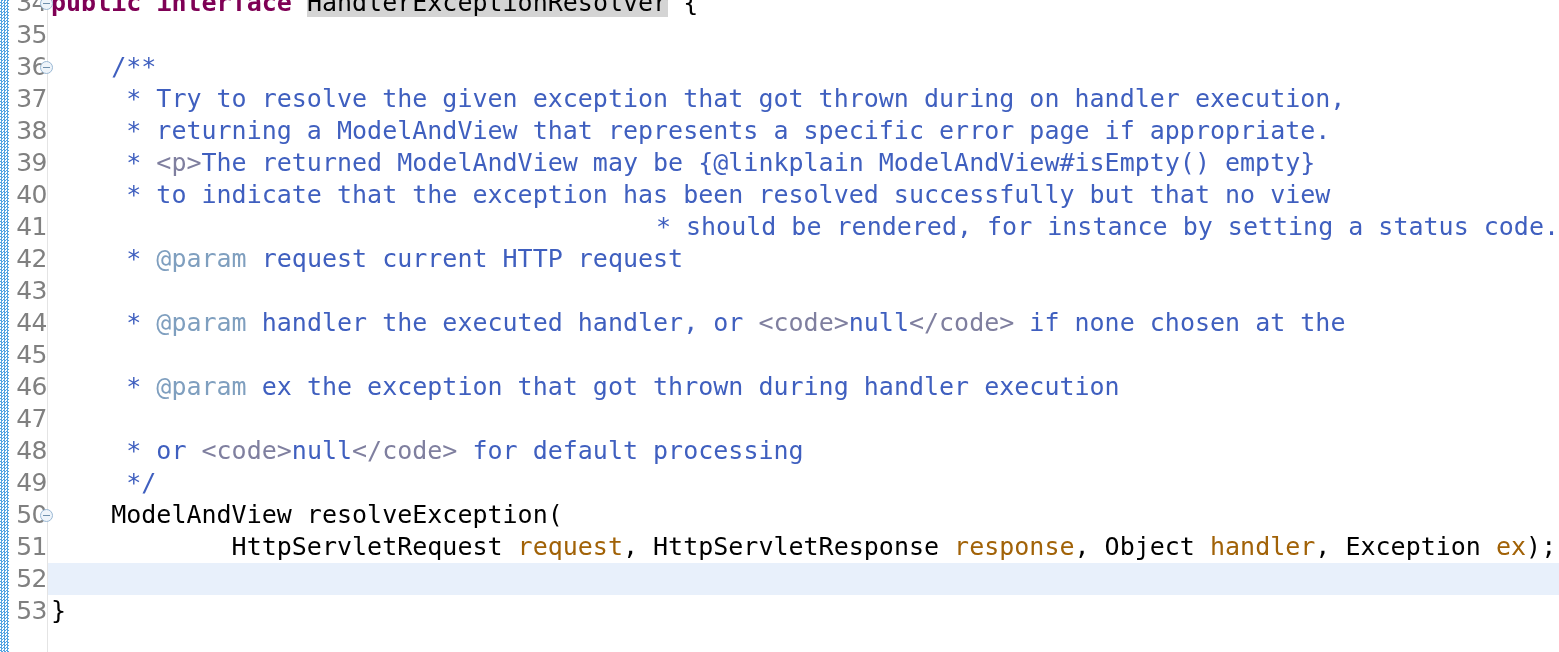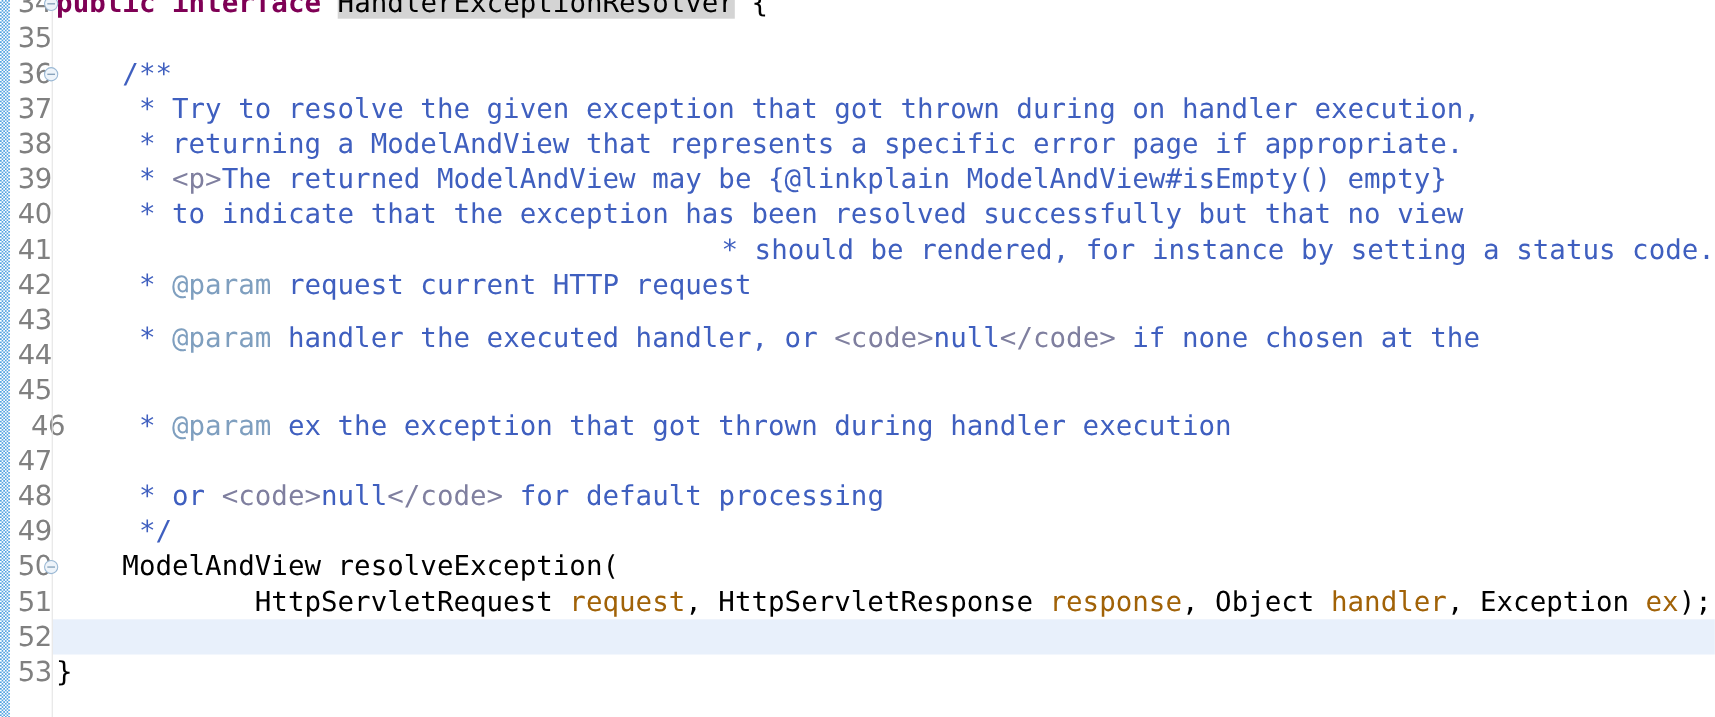--- a/index.html
+++ b/index.html
@@ -151,42 +151,42 @@
       <div class="gutter-row" style="top: 51px;">36</div>
       <div class="gutter-row" style="top: 83px;">37</div>
       <div class="gutter-row" style="top: 115px;">38</div>
       <div class="gutter-row" style="top: 147px;">39</div>
       <div class="gutter-row" style="top: 179px;">40</div>
       <div class="gutter-row" style="top: 211px;">41</div>
       <div class="gutter-row" style="top: 243px;">42</div>
       <div class="gutter-row" style="top: 275px;">43</div>
       <div class="gutter-row" style="top: 307px;">44</div>
       <div class="gutter-row" style="top: 339px;">45</div>
-      <div class="gutter-row" style="top: 371px; padding-left: 12px;">46</div>
+      <div class="gutter-row" style="top: 371px;">46</div>
       <div class="gutter-row" style="top: 403px;">47</div>
       <div class="gutter-row" style="top: 435px;">48</div>
       <div class="gutter-row" style="top: 467px;">49</div>
       <div class="gutter-row" style="top: 499px;">50</div>
       <div class="gutter-row" style="top: 531px;">51</div>
       <div class="gutter-row" style="top: 563px;">52</div>
       <div class="gutter-row" style="top: 595px;">53</div>
     </div>
   <div id="gutter-sep"></div>
 
   <div id="code-area">
       <div class="code-line" style="top: -13px;"><span class="txt"><span class="kw">public</span><span class="plain"> </span><span class="kw">interface</span><span class="plain"> </span><span class="plain occurrence">HandlerExceptionResolver</span><span class="plain"> {</span></span></div>
       <div class="code-line" style="top: 19px;"><span class="txt"></span></div>
       <div class="code-line" style="top: 51px;"><span class="txt"><span class="jdoc">    /**</span></span></div>
       <div class="code-line" style="top: 83px;"><span class="txt"><span class="jdoc">     * Try to resolve the given exception that got thrown during on handler execution,</span></span></div>
       <div class="code-line" style="top: 115px;"><span class="txt"><span class="jdoc">     * returning a ModelAndView that represents a specific error page if appropriate.</span></span></div>
       <div class="code-line" style="top: 147px;"><span class="txt"><span class="jdoc">     * </span><span class="jdoc-html">&lt;p&gt;</span><span class="jdoc">The returned ModelAndView may be {@linkplain ModelAndView#isEmpty() empty}</span></span></div>
       <div class="code-line" style="top: 179px;"><span class="txt"><span class="jdoc">     * to indicate that the exception has been resolved successfully but that no view</span></span></div>
       <div class="code-line" style="top: 211px; text-align: right;"><span class="txt"><span class="jdoc">     * should be rendered, for instance by setting a status code.</span></span></div>
       <div class="code-line" style="top: 243px;"><span class="txt"><span class="jdoc">     * </span><span class="jdoc-tag">@param</span><span class="jdoc"> request current HTTP request</span></span></div>
-      <div class="code-line" style="top: 291px;"><span class="txt"><span class="jdoc">     * </span><span class="jdoc-tag">@param</span><span class="jdoc"> handler the executed handler, or </span><span class="jdoc-html">&lt;code&gt;</span><span class="jdoc">null</span><span class="jdoc-html">&lt;/code&gt;</span><span class="jdoc"> if none chosen at the</span></span></div>
+      <div class="code-line" style="top: 307px;"><span class="txt"><span class="jdoc">     * </span><span class="jdoc-tag">@param</span><span class="jdoc"> handler the executed handler, or </span><span class="jdoc-html">&lt;code&gt;</span><span class="jdoc">null</span><span class="jdoc-html">&lt;/code&gt;</span><span class="jdoc"> if none chosen at the</span></span></div>
       <div class="code-line" style="top: 371px;"><span class="txt"><span class="jdoc">     * </span><span class="jdoc-tag">@param</span><span class="jdoc"> ex the exception that got thrown during handler execution</span></span></div>
       <div class="code-line" style="top: 435px;"><span class="txt"><span class="jdoc">     * or </span><span class="jdoc-html">&lt;code&gt;</span><span class="jdoc">null</span><span class="jdoc-html">&lt;/code&gt;</span><span class="jdoc"> for default processing</span></span></div>
       <div class="code-line" style="top: 467px;"><span class="txt"><span class="jdoc">     */</span></span></div>
       <div class="code-line" style="top: 499px;"><span class="txt"><span class="plain">    ModelAndView resolveException(</span></span></div>
       <div class="code-line" style="top: 531px;"><span class="txt"><span class="plain">            HttpServletRequest </span><span class="param">request</span><span class="plain">, HttpServletResponse </span><span class="param">response</span><span class="plain">, Object </span><span class="param">handler</span><span class="plain">, Exception </span><span class="param">ex</span><span class="plain">);</span></span></div>
       <div class="code-line" style="top: 563px;"><span class="txt"></span></div>
       <div class="code-line" style="top: 595px;"><span class="txt"><span class="plain">}</span></span></div>
     </div>
 
 <div class="fold-marker" style="left: 49px; top: -3px; margin-left: -9px;"></div>

